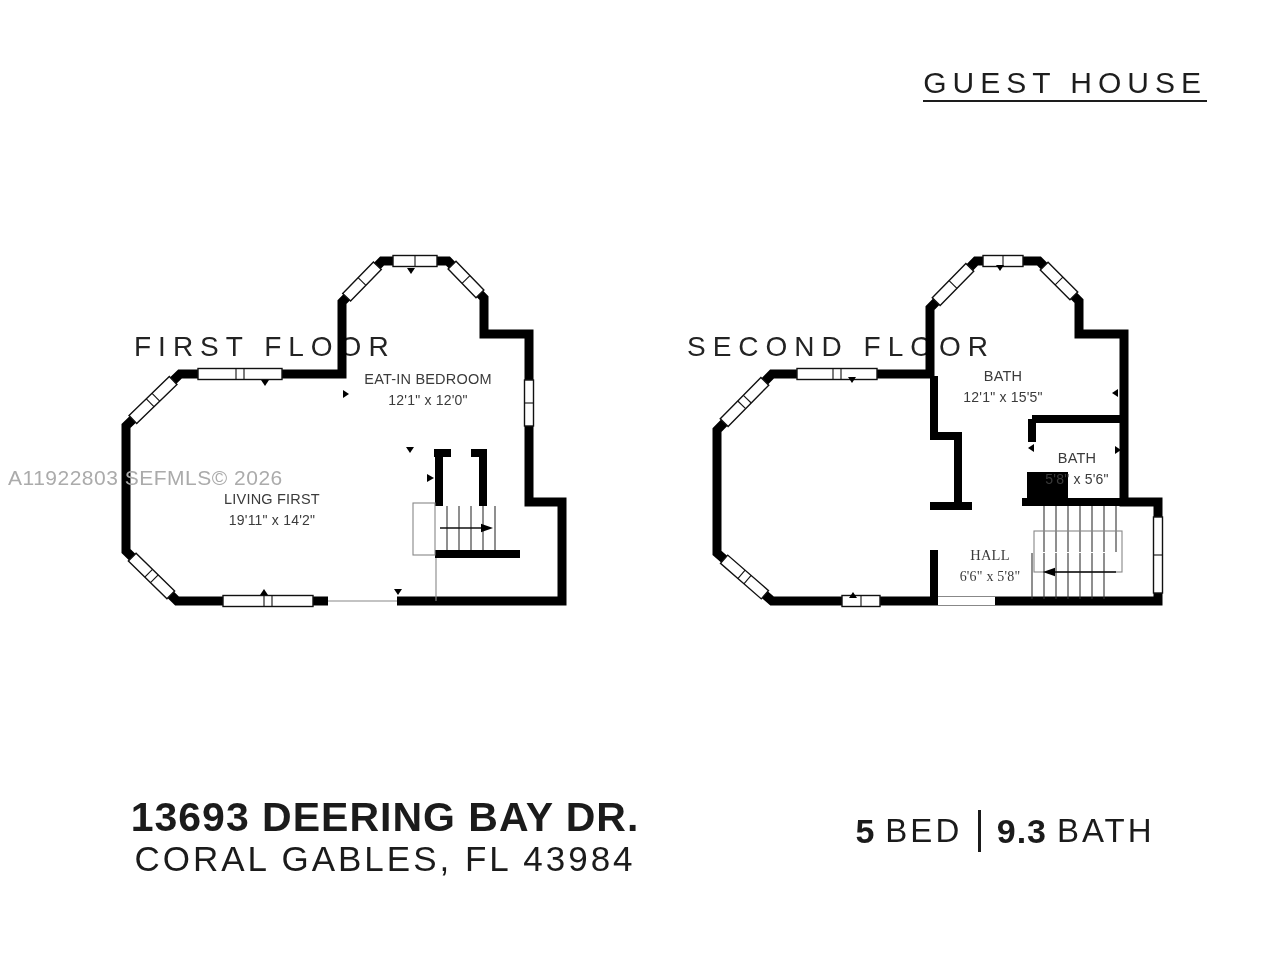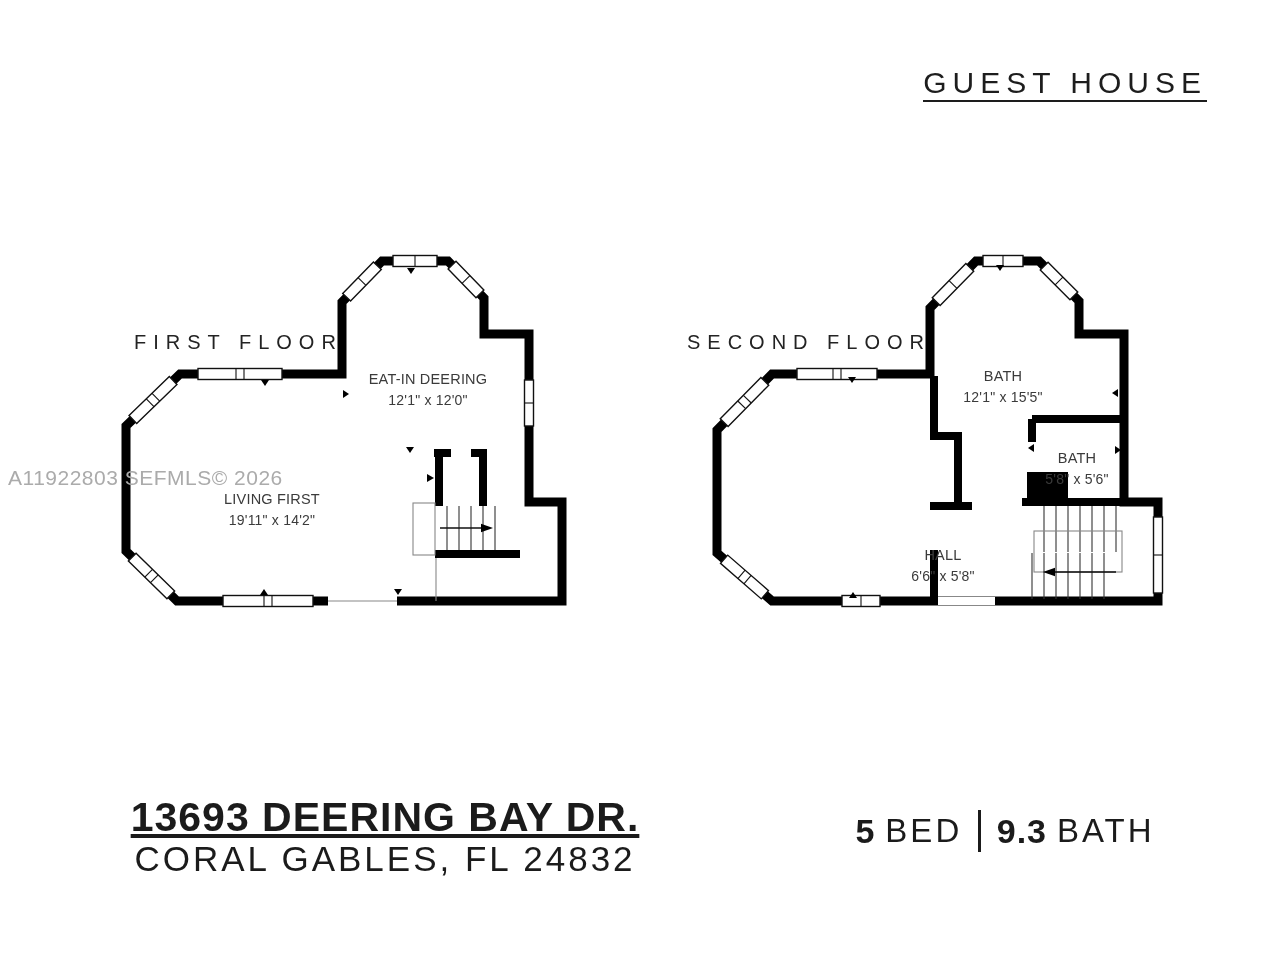--- a/index.html
+++ b/index.html
@@ -6,39 +6,39 @@
   .page {
     position:relative; width:1280px; height:960px; background:#ffffff;
     font-family:"Liberation Sans", sans-serif; overflow:hidden;
   }
   .guest-title {
     position:absolute; top:66px; right:73px;
     font-size:30px; font-weight:500; letter-spacing:6px; color:#1d1d1d;
     border-bottom:2.5px solid #1d1d1d; white-space:nowrap;
   }
   .floor-title {
-    position:absolute; font-size:20px; font-weight:500; letter-spacing:7px;
+    position:absolute; font-size:28px; font-weight:500; letter-spacing:7px;
     color:#232323; white-space:nowrap;
   }
   .ft-first  { left:134px; top:331px; }
   .ft-second { left:687px; top:331px; }
   .room-label {
     position:absolute; text-align:center; color:#3b3b3b; z-index:4;
     font-size:14.5px; letter-spacing:0.2px; line-height:1.4;
   }
   .room-label .dims { font-size:14px; margin-top:2px; }
   .watermark {
     position:absolute; left:8px; top:466px; z-index:5;
     font-size:21px; color:#ababab; letter-spacing:0.5px; white-space:nowrap;text-align:center;
   }
   .address {
     position:absolute; left:105px; top:795px; width:560px; text-align:center;
     color:#1b1b1b; z-index:4;
   }
-  .address .line1 { font-size:41px; font-weight:700; letter-spacing:1px; line-height:44px; white-space:nowrap;text-decoration:underline; }
+  .address .line1 { font-size:41px; font-weight:700; letter-spacing:1px; line-height:44px; white-space:nowrap; }
   .address .line2 { font-size:35px; font-weight:500; letter-spacing:3px; line-height:40px; white-space:nowrap; }
   .stats {
     position:absolute; left:840px; top:806px; width:330px; height:50px; z-index:4;
     display:flex; align-items:center; justify-content:center; color:#1b1b1b;
   }
   .stats .num  { font-size:34px; font-weight:700; letter-spacing:1px; }
   .stats .word { font-size:33px; font-weight:400; letter-spacing:3px; margin-left:10px; }
   .stats .bar  { width:2.5px; height:42px; background:#1b1b1b; margin:0 16px; }
   svg.plan { position:absolute; overflow:visible; z-index:2; }
   .wall  { stroke:#000; stroke-width:9; fill:none; stroke-linecap:butt; stroke-linejoin:miter; }
@@ -207,45 +207,45 @@
       <polygon class="marker" points="148,127 156,127 152,133"></polygon>
       <polygon class="marker" points="149,348 157,348 153,342"></polygon>
       <polygon class="marker" points="231,141 231,149 237,145"></polygon>
       <polygon class="marker" points="418,139 418,147 412,143"></polygon>
       <polygon class="marker" points="334,194 334,202 328,198"></polygon>
       <polygon class="marker" points="415,196 415,204 421,200"></polygon>
     </g>
   </svg>
 
   <div class="room-label" style="left:338px; top:369px; width:180px;">
-    <div>EAT-IN DEERING</div>
+    <div>EAT-IN BEDROOM</div>
     <div class="dims">12'1" x 12'0"</div>
   </div>
   <div class="room-label" style="left:182px; top:489px; width:180px;">
     <div>LIVING FIRST</div>
     <div class="dims">19'11" x 14'2"</div>
   </div>
   <div class="room-label" style="left:913px; top:366px; width:180px;">
     <div>BATH</div>
     <div class="dims">12'1" x 15'5"</div>
   </div>
   <div class="room-label" style="left:1012px; top:448px; width:130px;">
     <div>BATH</div>
     <div class="dims">5'8" x 5'6"</div>
   </div>
-  <div class="room-label" style="left:878px; top:545px; width:130px;">
+  <div class="room-label" style="left:925px; top:545px; width:130px;font-family:Liberation Serif, serif;">
     <div>HALL</div>
     <div class="dims">6'6" x 5'8"</div>
   </div>
 
   <div class="watermark">A11922803 SEFMLS© 2026</div>
 
   <div class="address">
     <div class="line1">13693 DEERING BAY DR.</div>
-    <div class="line2">CORAL GABLES, FL 24832</div>
+    <div class="line2">CORAL GABLES, FL 43984</div>
   </div>
 
   <div class="stats">
     <span class="num">5</span>
     <span class="word">BED</span>
     <span class="bar"></span>
     <span class="num">9.3</span>
     <span class="word">BATH</span>
   </div>
 

